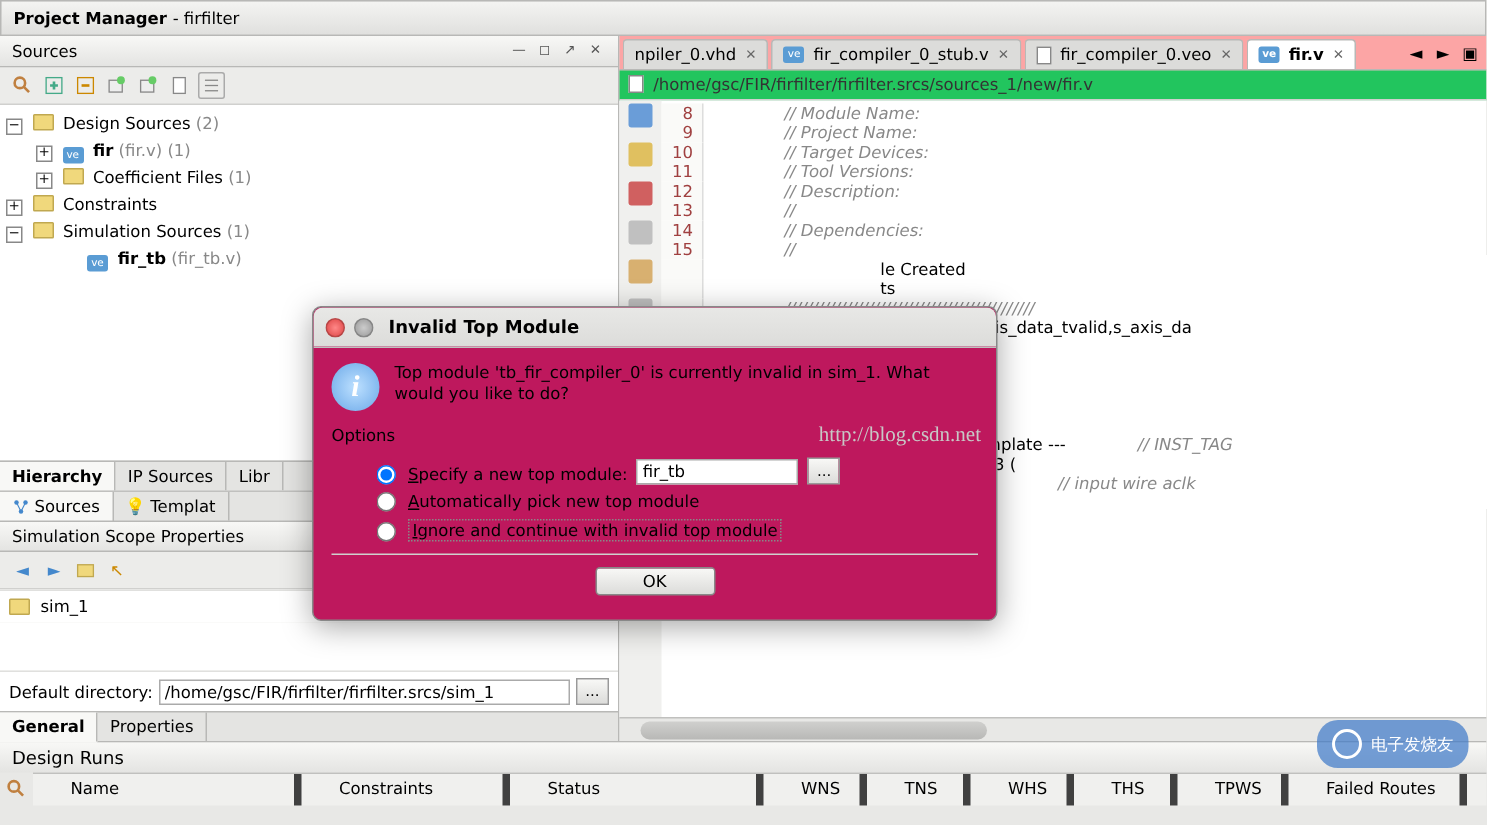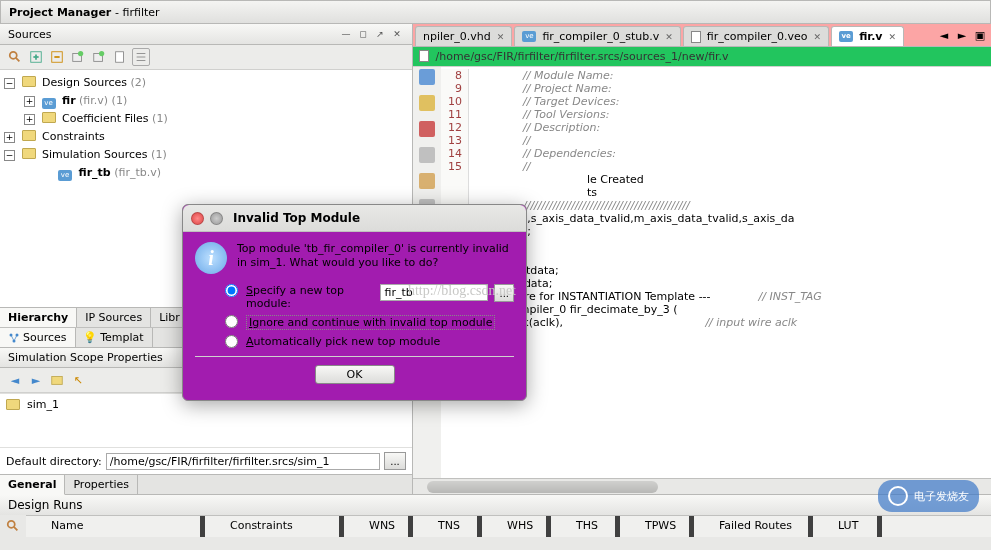--- a/index.html
+++ b/index.html
@@ -53,32 +53,32 @@
 
 .hscroll { height: 16px; background: #e8e8e6; border-top: 1px solid #c0c0be; position: relative; }
 .hscroll .thumb { position: absolute; left: 14px; top: 2px; height: 12px; width: 40%; background: linear-gradient(#d0d0ce,#b8b8b6); border-radius: 6px; }
 
 .design-runs { border-top: 1px solid #b8b8b6; }
 .dr-head { background: linear-gradient(#f8f8f6,#e4e4e2); padding: 3px 8px; font-size: 12px; }
 .dr-table { display: flex; background: #f0f0ee; border-top: 1px solid #c0c0be; font-size: 11px; }
 .dr-table .col { padding: 3px 6px; border-right: 5px solid #404040; margin-left: 19px; }
 
 
-.dialog { position: absolute; left: 182px; top: 204px; width: 345px; background: #a21caf; border: 1px solid #888; border-radius: 6px; box-shadow: 0 4px 20px rgba(0,0,0,.35); }
+.dialog { position: absolute; left: 208px; top: 204px; width: 457px; background: #be185d; border: 1px solid #888; border-radius: 6px; box-shadow: 0 4px 20px rgba(0,0,0,.35); }
 .dlg-title { display: flex; align-items: center; gap: 6px; padding: 6px 8px; background: linear-gradient(#e8e8e6,#dcdcda); border-radius: 6px 6px 0 0; border-bottom: 1px solid #c0c0be; }
 .win-dot { width: 13px; height: 13px; border-radius: 50%; display: inline-block; border: 1px solid rgba(0,0,0,.2); }
 .win-dot.close { background: radial-gradient(#f88,#d44); }
 .win-dot.min { background: radial-gradient(#ccc,#999); }
 .dlg-title-text { font-weight: bold; font-size: 12px; margin-left: 4px; }
 .dlg-body { padding: 10px 12px 6px; }
 .dlg-msg { display: flex; gap: 10px; margin-bottom: 10px; }
 .info-icon { width: 32px; height: 32px; border-radius: 50%; background: radial-gradient(#bde0ff,#6aa8e8); color: #fff; font-weight: bold; font-size: 20px; text-align: center; line-height: 32px; flex-shrink: 0; font-family: Georgia, serif; font-style: italic; }
 .dlg-msg-text { font-size: 11px; line-height: 14px; }
 .opt-label { font-size: 11px; margin: 6px 0 8px; }
-.opt-row { display: flex; align-items: flex-start; gap: 6px; margin: 5px 0 5px 30px; font-size: 11px; }
+.opt-row { display: flex; align-items: flex-end; gap: 6px; margin: 5px 0 5px 30px; font-size: 11px; }
 .opt-row input[type=radio] { margin-right: 2px; }
 .opt-row label span.ul { text-decoration: underline; }
 .opt-text-in { width: 108px; padding: 1px 3px; border: 1px solid #aaa; background: #fff; font-size: 11px; }
 .browse-btn { width: 22px; height: 18px; border: 1px solid #999; background: linear-gradient(#f8f8f6,#dcdcda); font-size: 10px; cursor: pointer; }
 .dlg-footer { text-align: center; padding: 8px 0 10px; border-top: 1px solid #d0d0ce; margin-top: 8px; }
 .ok-btn { width: 80px; padding: 2px 0; border: 1px solid #888; background: linear-gradient(#f8f8f6,#dcdcda); border-radius: 3px; cursor: pointer; font-size: 11px; }
 
 .watermark { color: #c8c8c6; font-size: 14px; font-family: serif; }
 .logo-badge { position: absolute; right: 12px; bottom: 38px; color: #fff; background: rgba(60,120,200,.7); padding: 6px 10px; border-radius: 14px; font-size: 11px; display: flex; align-items: center; gap: 6px; }
 .logo-badge .circ { width: 20px; height: 20px; border: 2px solid #fff; border-radius: 50%; position: relative; }
@@ -293,20 +293,21 @@
   <div style="display:flex">
     <span class="tool-icon" style="margin:2px 4px">
         <svg viewBox="0 0 16 16">
           <circle cx="6" cy="6" r="4" fill="none" stroke="#c08040" stroke-width="2"></circle>
           <line x1="9" y1="9" x2="13" y2="13" stroke="#c08040" stroke-width="2"></line>
         </svg>
       </span>
     <div class="dr-table" style="flex:1" id="dr-cols">
         <div class="col" style="width: 160px;">Name</div>
         <div class="col" style="width: 120px;">Constraints</div>
+        <div class="col" style="width: 150px;">Status</div>
         <div class="col" style="width: 50px;">WNS</div>
         <div class="col" style="width: 50px;">TNS</div>
         <div class="col" style="width: 50px;">WHS</div>
         <div class="col" style="width: 50px;">THS</div>
         <div class="col" style="width: 55px;">TPWS</div>
         <div class="col" style="width: 100px;">Failed Routes</div>
         <div class="col" style="width: 50px;">LUT</div>
       </div>
   </div>
 </div>
@@ -315,34 +316,35 @@
   <div class="dlg-title">
     <span class="win-dot close"></span>
     <span class="win-dot min"></span>
     <span class="dlg-title-text">Invalid Top Module</span>
   </div>
   <div class="dlg-body">
     <div class="dlg-msg">
       <div class="info-icon">i</div>
       <div class="dlg-msg-text">Top module 'tb_fir_compiler_0' is currently invalid in sim_1. What would you like to do?</div>
     </div>
+    <div class="opt-label">Options</div>
     <span class="watermark" style="position:absolute;right:10px;top:78px">http://blog.csdn.net</span>
     <div class="opt-row">
       <input type="radio" name="opt" checked="" style="">
       <label><span class="ul">S</span><span>pecify a new top module:</span></label>
       <input class="opt-text-in" type="text" value="fir_tb" style="">
       <button class="browse-btn">...</button>
     </div>
     <div class="opt-row">
       <input type="radio" name="opt" style="">
-      <label style="border:1px dotted #888;padding:0 2px"><span class="ul">I</span><span>gnore and continue with invalid top module</span></label>
+      <label><span class="ul">A</span><span>utomatically pick new top module</span></label>
     </div>
     <div class="opt-row">
       <input type="radio" name="opt" style="">
-      <label><span class="ul">A</span><span>utomatically pick new top module</span></label>
+      <label style="border:1px dotted #888;padding:0 2px"><span class="ul">I</span><span>gnore and continue with invalid top module</span></label>
     </div>
     <div class="dlg-footer">
       <button class="ok-btn">OK</button>
     </div>
   </div>
 </div>
 
 <div class="logo-badge">
   <span class="circ"></span>
   <span>电子发烧友</span>

